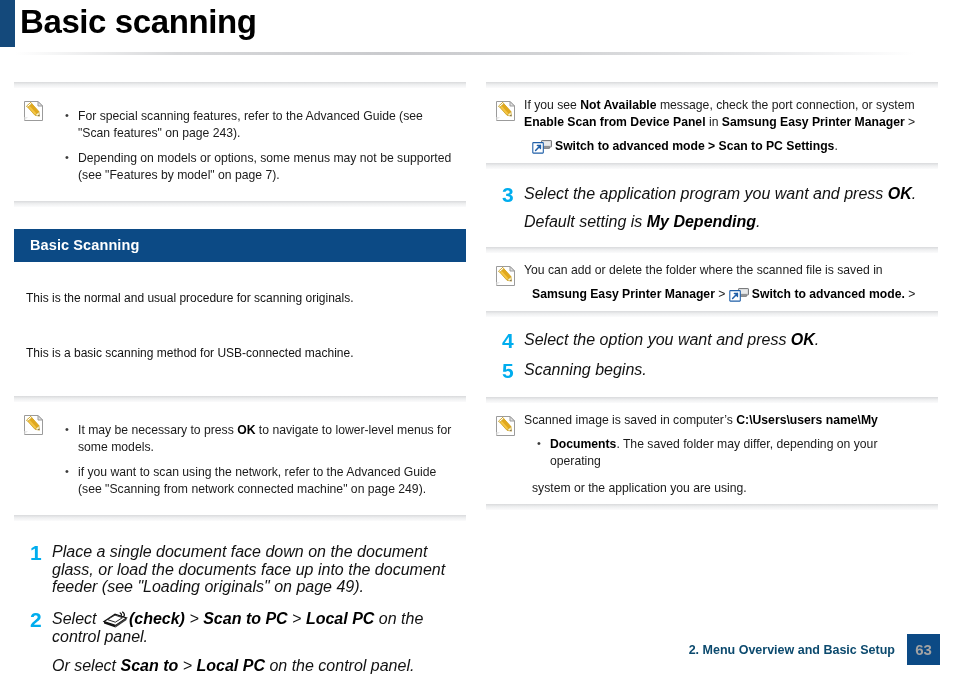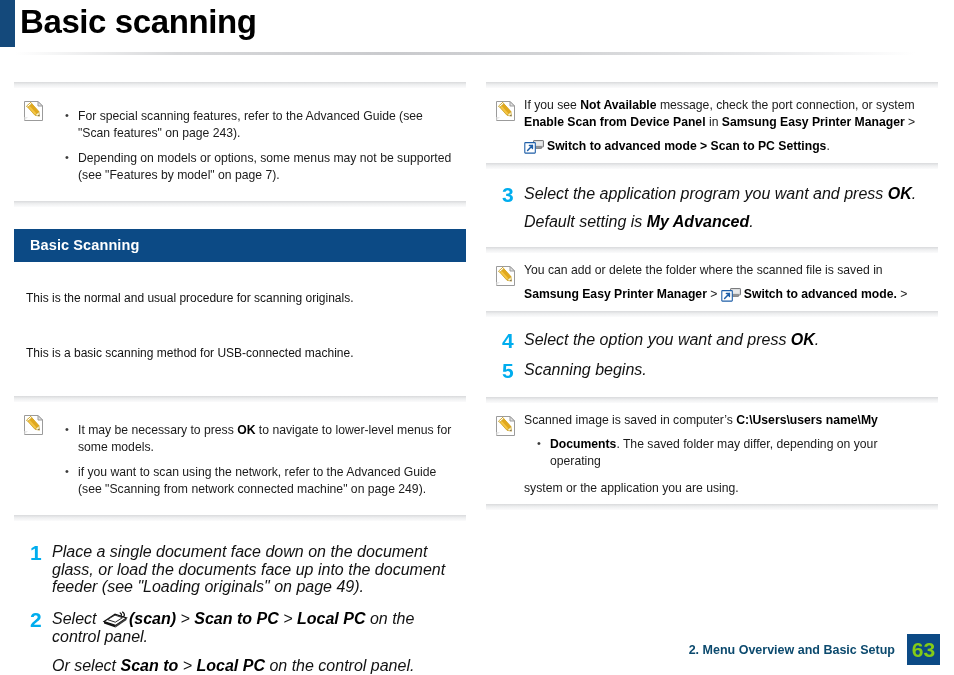--- a/index.html
+++ b/index.html
@@ -89,21 +89,21 @@
     display: flex;
     justify-content: center;
   }
   .note-content {
     flex: 1 1 auto;
     font-size: 12.2px;
     line-height: 16.5px;
     color: #1b1b1b;
   }
   .note-content p { margin: 0 0 8px 0; }
-  .note-content p:last-child { margin-bottom: 0; }
+  .note-content p:last-child { margin-bottom: 0; margin-left: 8px; }
 
   ul.bullets { margin: 11px; padding: 0; list-style: none; }
   ul.bullets li {
     position: relative;
     padding-left: 15px;
     margin-bottom: 9px;
   }
   ul.bullets li:last-child { margin-bottom: 0; }
   ul.bullets li::before {
     content: "\2022";
@@ -175,22 +175,22 @@
   }
   .footer-chapter {
     font-size: 12.5px;
     font-weight: bold;
     color: #0c4a6e;
     margin-right: 12px;
     white-space: nowrap;
   }
   .footer-pagenum {
     background: #0c4a85;
-    color: #84cc16;
-    font-size: 21px;
+    color: #a3a3a3;
+    font-size: 15px;
     font-weight: bold;
     width: 33px;
     height: 31px;
     display: flex;
     align-items: center;
     justify-content: center;
   }
 
   
   .gap-22 { height: 22px; }
@@ -287,21 +287,21 @@
   <div class="step">
     <div class="step-number">2</div>
     <div class="step-body">
       <p><span>Select </span><span class="inline-icon"><svg class="icon-scanner-svg" viewBox="0 0 26 17">
               <path d="M2 10.5 L13 3.2 L24.5 7 L13.5 14.4 Z" fill="#ffffff" stroke="#111" stroke-width="1.2"></path>
               <path d="M2 10.5 L2 12.6 L13.5 16.4 L13.5 14.4 Z" fill="#111"></path>
               <path d="M13.5 14.4 L13.5 16.4 L24.5 9.1 L24.5 7 Z" fill="#3a3a3a"></path>
               <path d="M5.5 8.6 L13 4.1 L20.5 6.7 L13.3 11.2 Z" fill="#ffffff" stroke="#111" stroke-width="0.9"></path>
               <path d="M20.6 1.1 C22.6 2.2 22.9 4.4 21.6 5.6" fill="none" stroke="#111" stroke-width="1.3" stroke-linecap="round"></path>
               <path d="M18.2 1.9 C19.6 2.7 19.8 4.0 19.0 4.9" fill="none" stroke="#111" stroke-width="1.2" stroke-linecap="round"></path>
-            </svg></span><b>(scan)</b><span> &gt; </span><b>Scan to PC</b><span> &gt; </span><b>Local PC</b><span> on the control panel.</span></p>
+            </svg></span><b>(check)</b><span> &gt; </span><b>Scan to PC</b><span> &gt; </span><b>Local PC</b><span> on the control panel.</span></p>
       <p><span>Or select </span><b>Scan to</b><span> &gt; </span><b>Local PC</b><span> on the control panel.</span></p>
     </div>
   </div>
 
 </div>
 
 <div id="right-column" class="column">
 
   <div class="note-box">
     <div class="note-inner">
@@ -333,21 +333,21 @@
       </div>
     </div>
   </div>
 
   <div class="gap-16"></div>
 
   <div class="step">
     <div class="step-number">3</div>
     <div class="step-body">
       <p><span>Select the application program you want and press </span><b>OK</b><span>.</span></p>
-      <p><span>Default setting is </span><b>My Advanced</b><span>.</span></p>
+      <p><span>Default setting is </span><b>My Depending</b><span>.</span></p>
     </div>
   </div>
 
   <div class="gap-16"></div>
 
   <div class="note-box">
     <div class="note-inner">
       <div class="note-icon">
         <span class="inline-icon">
           <svg class="icon-note-svg" viewBox="0 0 21 22">

